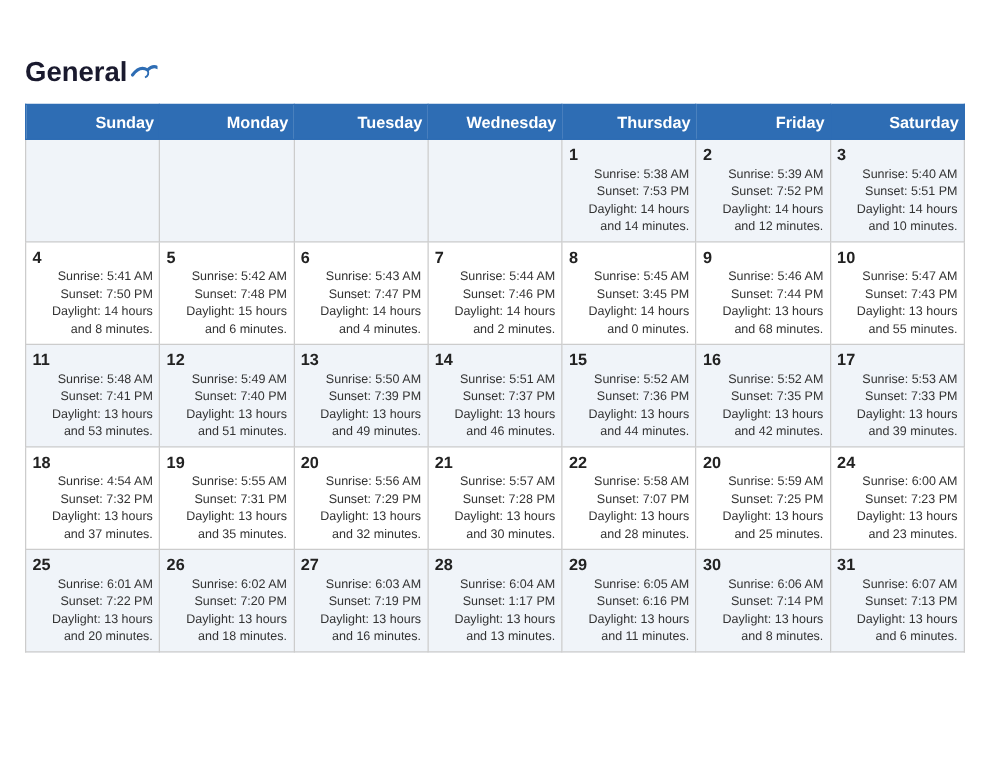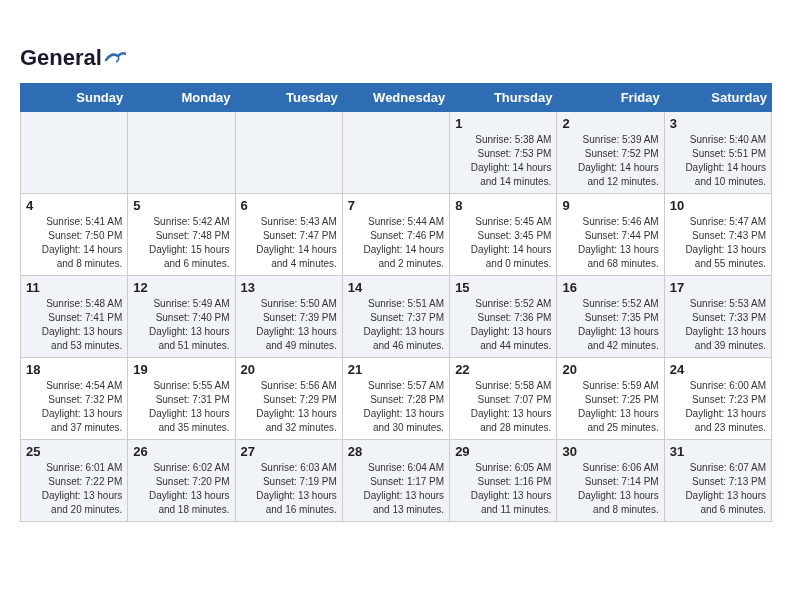--- a/index.html
+++ b/index.html
@@ -350,21 +350,21 @@
         <div class="day-detail">
           <div>Sunrise: 6:04 AM</div>
           <div>Sunset: 1:17 PM</div>
           <div>Daylight: 13 hours and 13 minutes.</div>
         </div>
       </td>
         <td>
         <span class="day-number">29</span>
         <div class="day-detail">
           <div>Sunrise: 6:05 AM</div>
-          <div>Sunset: 1:16 PM</div>
+          <div>Sunset: 6:16 PM</div>
           <div>Daylight: 13 hours and 11 minutes.</div>
         </div>
       </td>
         <td>
         <span class="day-number">30</span>
         <div class="day-detail">
           <div>Sunrise: 6:06 AM</div>
           <div>Sunset: 7:14 PM</div>
           <div>Daylight: 13 hours and 8 minutes.</div>
         </div>

